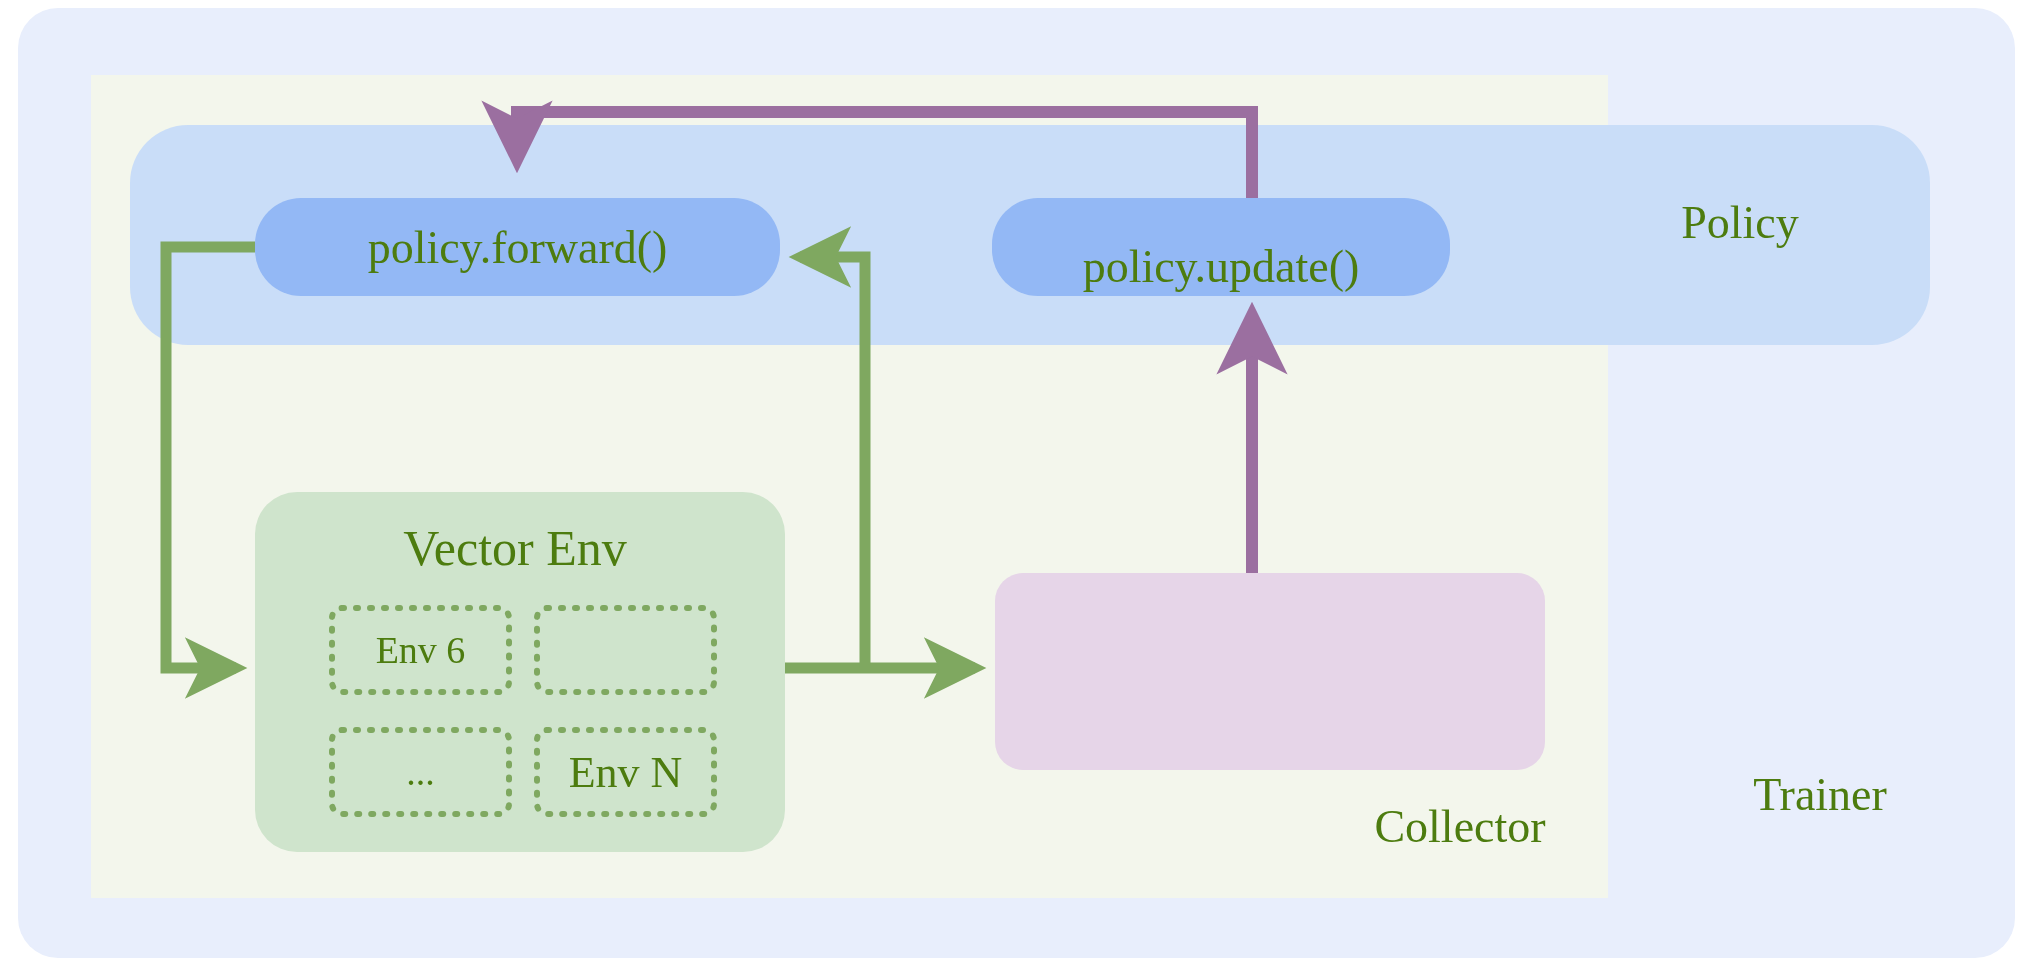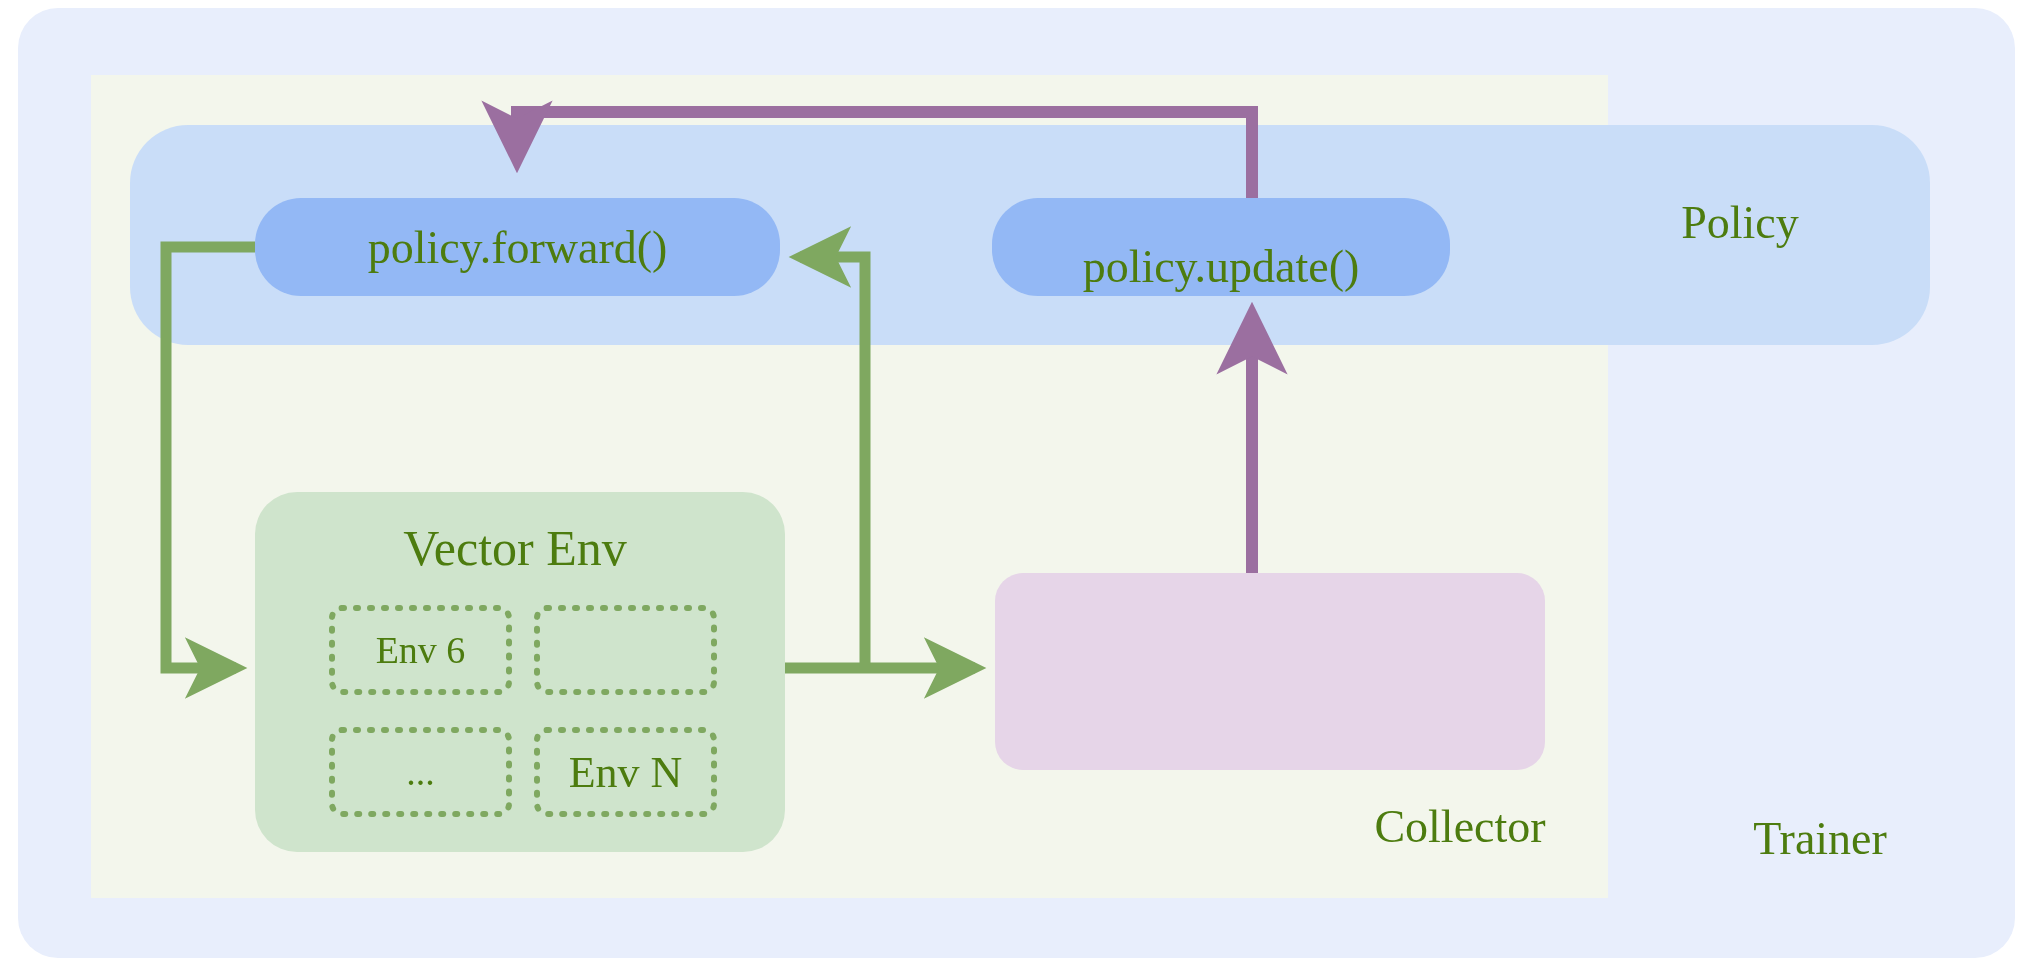--- a/index.html
+++ b/index.html
@@ -64,15 +64,15 @@
 
 
   <div class="lbl node-label" style="left:332px;top:608px;width:177px;height:84px;display:flex;align-items:center;justify-content:center;font-size:38px;">Env 6</div>
   <div class="lbl node-label" style="left:332px;top:608px;width:177px;height:84px;display:flex;align-items:center;justify-content:center;font-size:38px;transform:translateY(122px);">...</div>
   <div class="lbl node-label" style="left:537px;top:730px;width:177px;height:84px;display:flex;align-items:center;justify-content:center;font-size:44px;">Env N</div>
 
   <div class="lbl box-title" style="left:1650px;top:196px;width:180px;text-align:center;font-size:46px;">Policy</div>
 
   <div class="lbl box-title" style="left:1320px;top:800px;width:280px;text-align:center;font-size:46px;">Collector</div>
 
-  <div class="lbl box-title" style="left:1700px;top:812px;width:240px;text-align:center;font-size:46px;">Trainer</div>
+  <div class="lbl box-title" style="left:1700px;top:768px;width:240px;text-align:center;font-size:46px;">Trainer</div>
 
 </div>
 
 </body></html>

